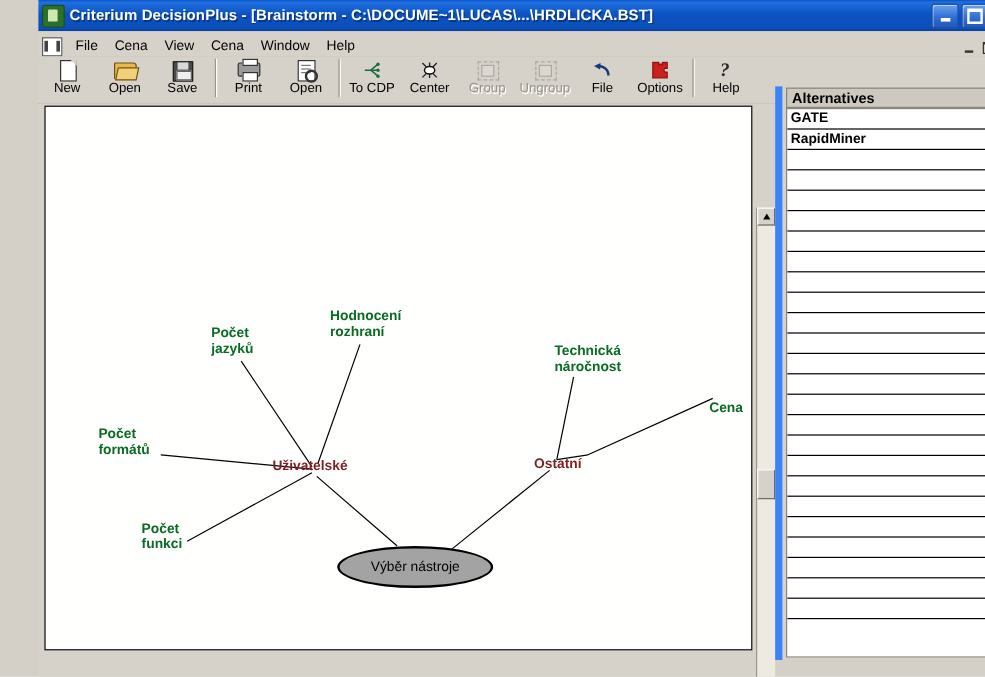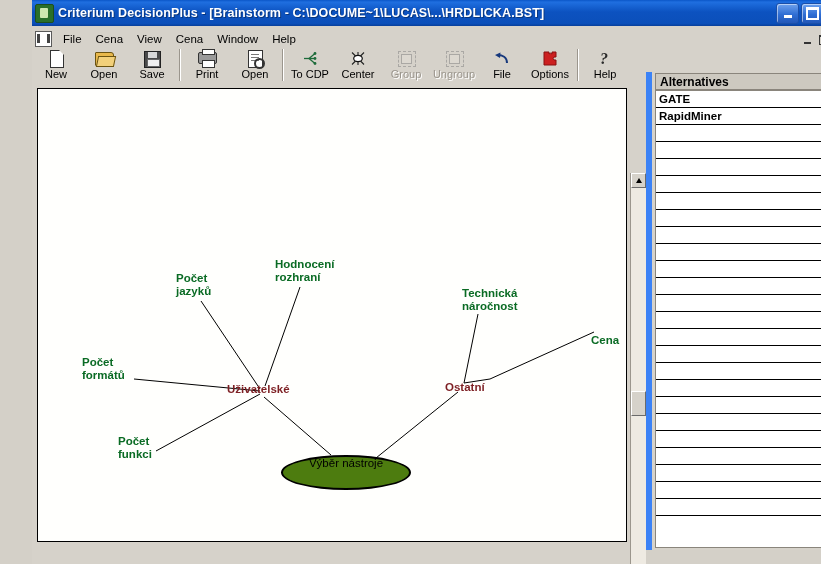--- a/index.html
+++ b/index.html
@@ -113,22 +113,22 @@
   .canvas{
     position:absolute;left:5px;top:2px;width:588px;height:452px;
     background:#fffffd;border:1px solid #000;overflow:hidden;
   }
   .node{position:absolute;font-size:11.5px;font-weight:bold;line-height:13px;white-space:nowrap;}
   .node.leaf{color:#0a6b24;}
   .node.branch{color:#7d1f23;}
   .goalbox{
     position:absolute;left:243px;top:366px;width:126px;height:31px;
     border:2px solid #000;border-radius:50%/50%;
-    display:flex;justify-content:center;
-    background:#4d7c0f;
+    display:flex;align-items:center;justify-content:center;
+    background:#a3a3a3;
   }
   .goalbox span{font-size:11.5px;color:#000;white-space:nowrap;}
 
   
   .vsb{
     position:absolute;left:598px;top:87px;width:15px;height:454px;background:#eeeae2;
     border-left:1px solid #9b968d;
   }
   .sbarrow{
     width:15px;height:15px;background:#d6d2ca;box-sizing:border-box;

